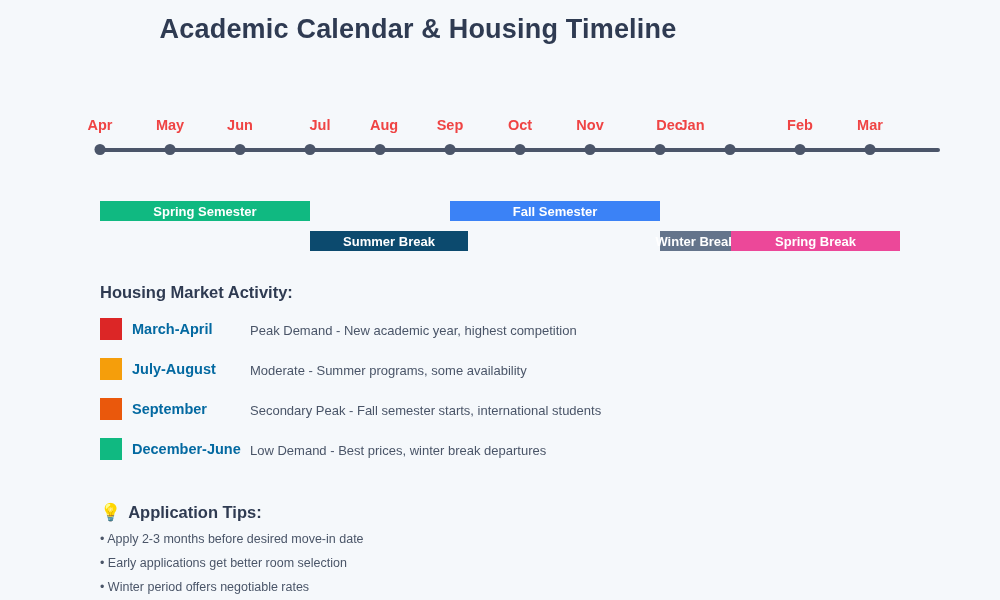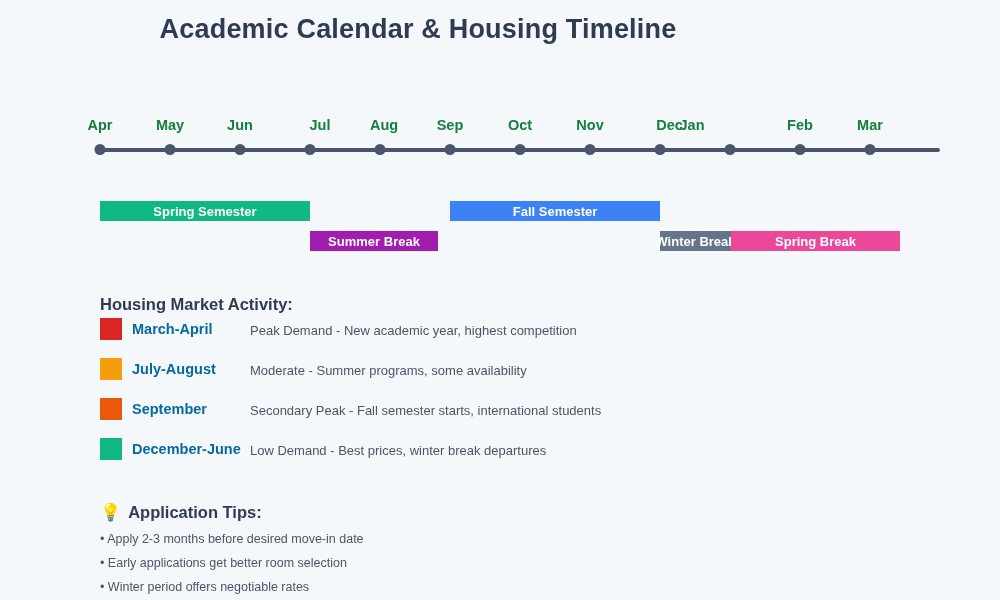--- a/index.html
+++ b/index.html
@@ -13,21 +13,21 @@
   }
   #page-title {
     position:absolute; left:0; top:14px; width:836px;
     text-align:center;
     font-size:27px; font-weight:bold; color:#2f3b52;
     letter-spacing:0.2px;
   }
   
   #timeline { position:absolute; left:0; top:0; width:1000px; height:180px; }
   .month-label {
-    position:absolute; font-size:14.5px; font-weight:bold; color:#15803d;
+    position:absolute; font-size:14.5px; font-weight:bold; color:#ef4444;
     transform:translateX(-50%); top:117px; white-space:nowrap;
   }
   #axis-line {
     position:absolute; left:100px; top:148px; width:840px; height:4px;
     background:#4b5569; border-radius:2px;
   }
   .axis-dot {
     position:absolute; top:144px; width:11px; height:11px; border-radius:50%;
     background:#4b5569; transform:translateX(-50%);
   }
@@ -36,21 +36,21 @@
   .period-bar {
     position:absolute; height:20px;
     display:flex; align-items:center; justify-content:center;
   }
   .period-bar span {
     font-size:13px; font-weight:bold; color:#ffffff;
     white-space:nowrap; line-height:1;
   }
   
   #housing-section { position:absolute; left:100px; top:283px; width:860px; }
-  #housing-heading { font-size:16.5px; font-weight:bold; color:#2f3b52;margin-top:12px; }
+  #housing-heading { font-size:16.5px; font-weight:bold; color:#2f3b52; }
   .activity-row { position:absolute; left:0; height:30px; }
   .swatch { position:absolute; left:0; top:0; width:22px; height:22px; }
   .activity-label {
     position:absolute; left:32px; top:3px;
     font-size:14.5px; font-weight:bold; color:#0369a1; white-space:nowrap;
   }
   .activity-desc {
     position:absolute; left:150px; top:5px;
     font-size:13px; color:#4a5568; white-space:nowrap;
   }
@@ -100,21 +100,21 @@
     </div>
 </div>
 
 <div id="periods">
     <div class="period-bar" style="left: 100px; width: 210px; top: 201px; background: rgb(16, 185, 129);">
       <span>Spring Semester</span>
     </div>
     <div class="period-bar" style="left: 450px; width: 210px; top: 201px; background: rgb(59, 130, 246);">
       <span>Fall Semester</span>
     </div>
-    <div class="period-bar" style="left: 310px; width: 128px; top: 231px; background: #a21caf;">
+    <div class="period-bar" style="left: 310px; width: 158px; top: 231px; background: #0c4a6e;">
       <span>Summer Break</span>
     </div>
     <div class="period-bar" style="left: 660px; width: 71px; top: 231px; background: rgb(100, 116, 139);">
       <span>Winter Break</span>
     </div>
     <div class="period-bar" style="left: 731px; width: 169px; top: 231px; background: rgb(236, 72, 153);">
       <span>Spring Break</span>
     </div>
   </div>
 

